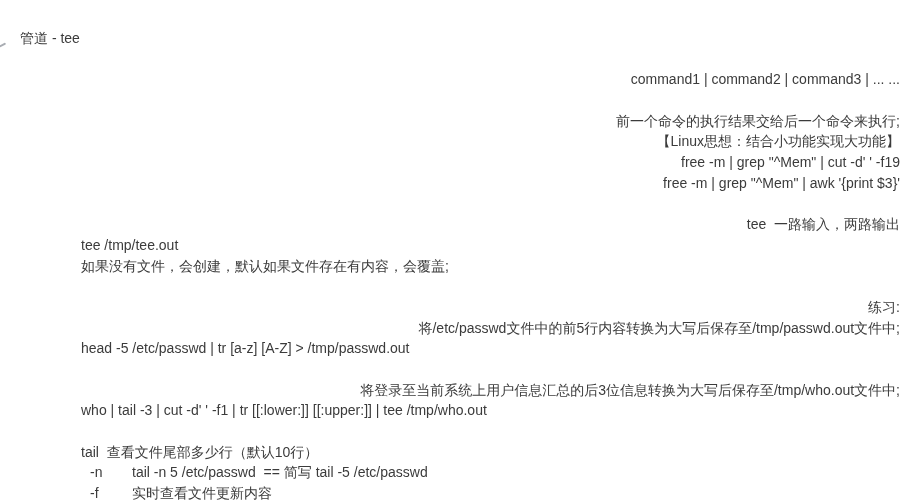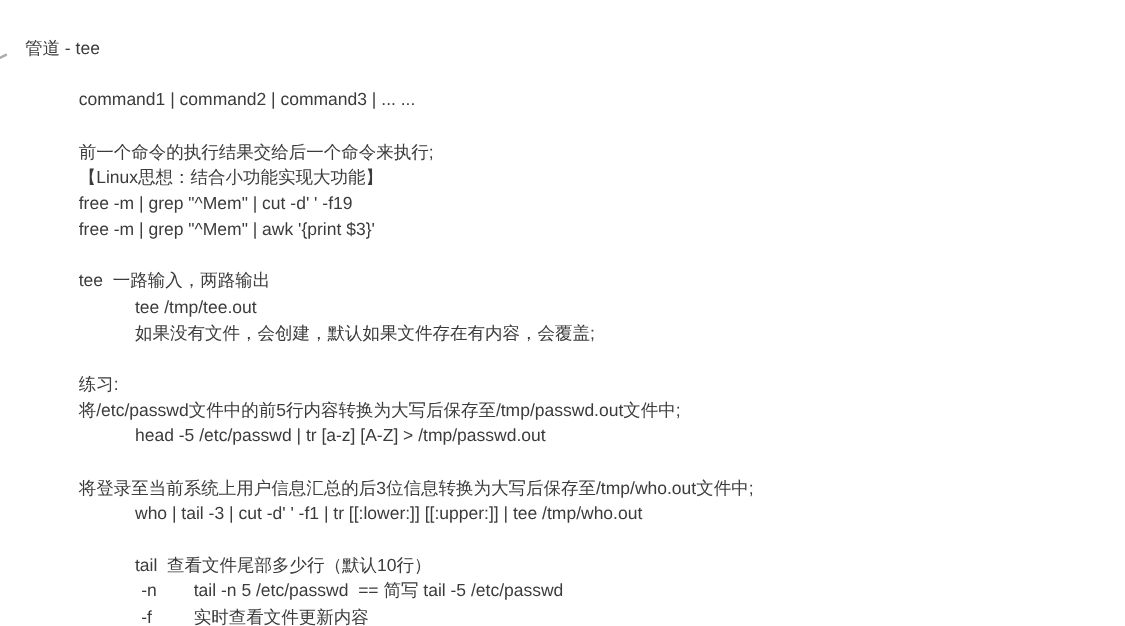--- a/index.html
+++ b/index.html
@@ -21,23 +21,23 @@
     width: 900px;
     font-size: 14px;
     line-height: 20.7px;
     color: #3b3b3b;
     white-space: pre;
   }
   .line {
     height: 20.7px;
   }
   .indent-0 { padding-left: 20px; }
-  .indent-1 { padding-left: 63px; }
-  .indent-2 { padding-left: 108px; }
-  .indent-3 { padding-left: 113px; }
+  .indent-1 { padding-left: 63px; text-align: right; }
+  .indent-2 { padding-left: 81px; }
+  .indent-3 { padding-left: 90px; }
   .flag {
     display: inline-block;
     width: 42px;
   }
   .glyph-fragment {
     position: absolute;
     left: -1px;
     top: 44px;
     width: 7px;
     height: 2px;

